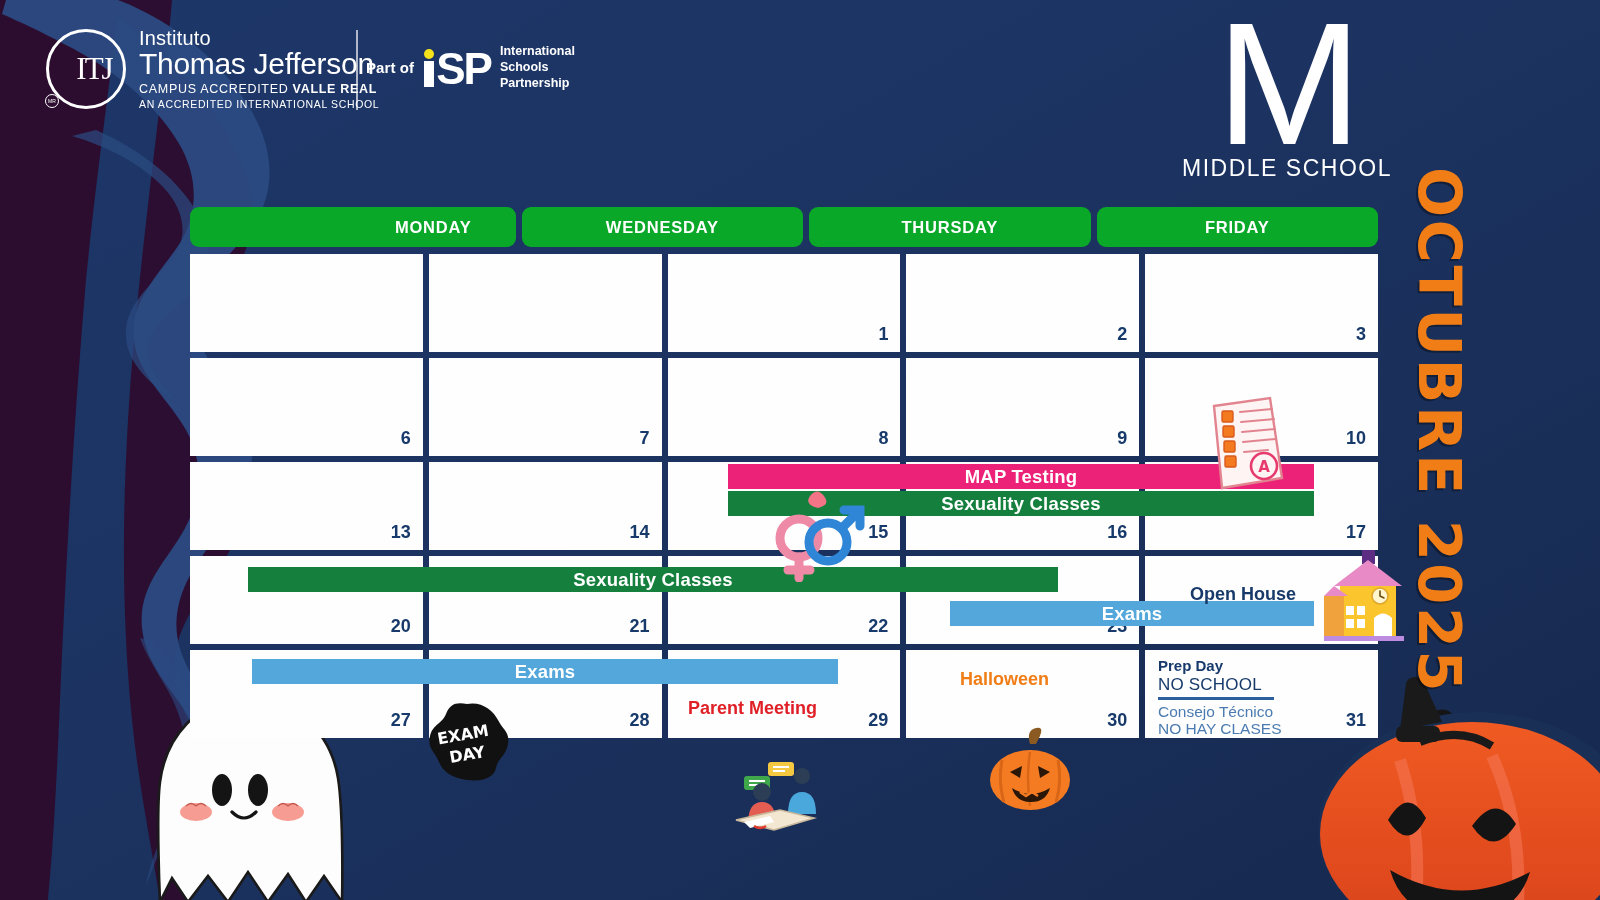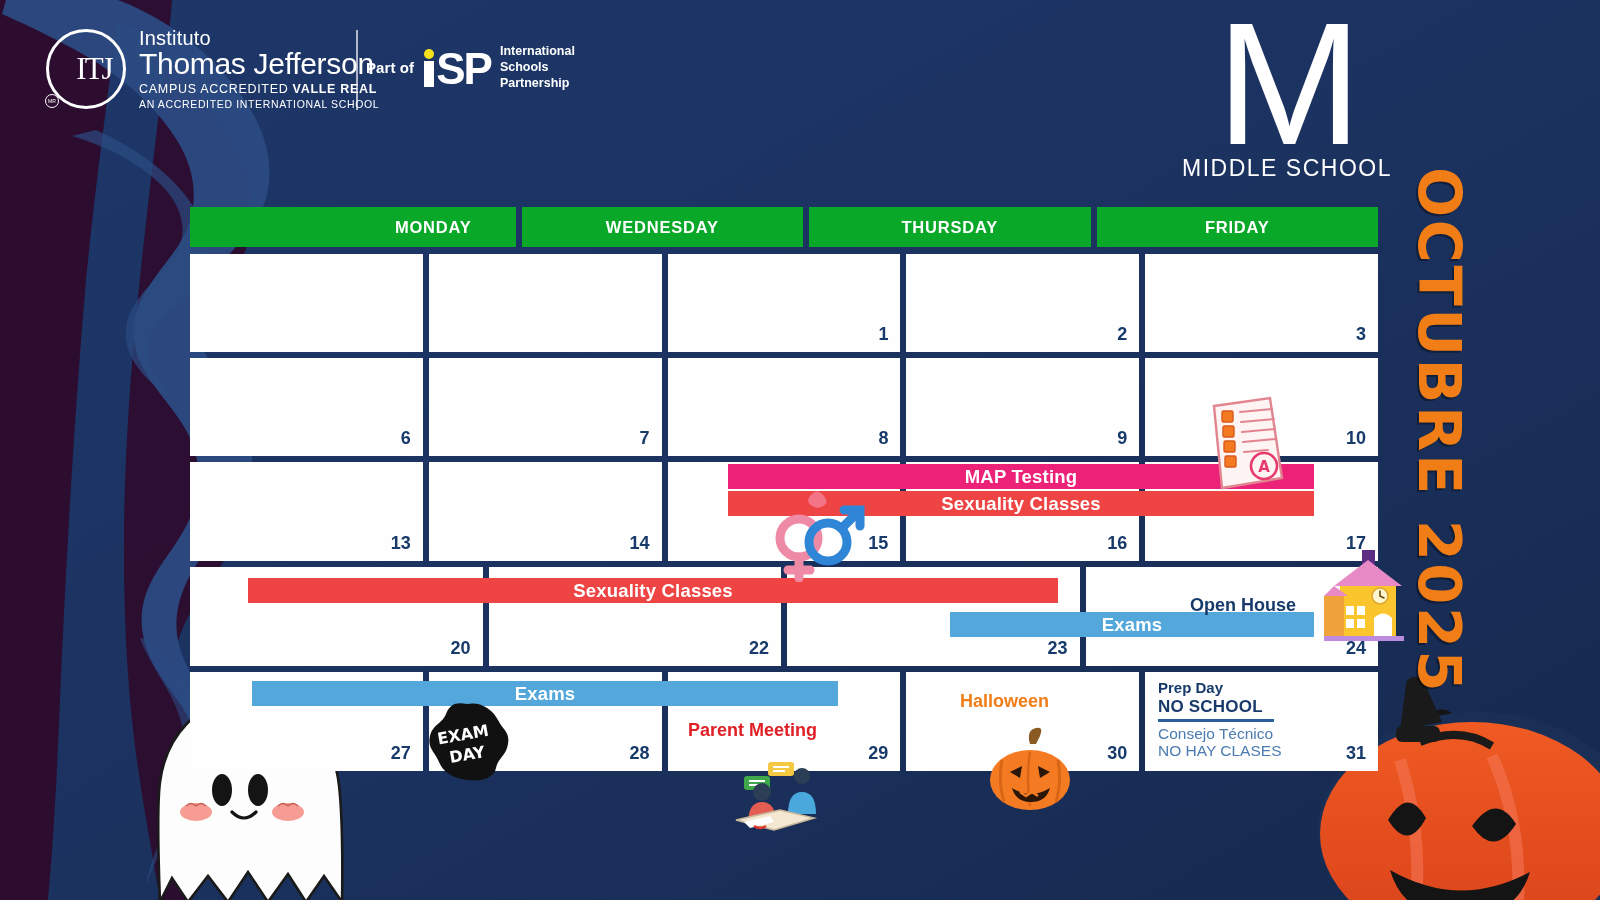--- a/index.html
+++ b/index.html
@@ -65,60 +65,60 @@
     font-family:"DejaVu Sans", sans-serif;
     text-shadow:2px 2px 0 rgba(0,0,0,.35);
   }
 
   
   .cal { position:absolute; left:190px; top:207px; width:1188px; z-index:4; }
   .cal-head { display:flex; gap:6px; }
   .cal-head .hcell {
     flex:1 1 0; height:40px; background:#0aa828; color:#fff;
     display:flex; align-items:center; justify-content:center;
-    font-size:16.5px; font-weight:700; letter-spacing:.8px;
+    font-size:16.5px; font-weight:700; letter-spacing:.8px;border-radius:9px;
   }
   .cal-head .hcell.monday { justify-content:flex-end; padding-right:44px; }
 
   .cal-body { margin-top:7px; }
   .week { display:flex; gap:6px; margin-bottom:6px; position:relative; }
   .week:last-child { margin-bottom:0; }
   .cell {
-    flex:1 1 0; height:99px; background:#fefefe; position:relative;
+    flex:1 1 0; height:88px; background:#fefefe; position:relative;
   }
   .week.r1 .cell, .week.r2 .cell { height:98px; }
   .daynum {
     position:absolute; right:12px; bottom:7px;
     color:#173a6b; font-size:18px; font-weight:700;
   }
 
   
   .ebar {
     position:absolute; height:25px; color:#fff;
     display:flex; align-items:center; justify-content:center;
     font-size:18.5px; font-weight:700; letter-spacing:.2px; z-index:3;
     font-family:"Liberation Sans", sans-serif;
   }
   .ebar.pink { background:#ec2279; }
-  .ebar.red  { background:#ef4444; }
+  .ebar.red  { background:#15803d; }
   .ebar.blue { background:#53a7da; }
 
   .etext {
     position:absolute; z-index:3; font-size:18px; font-weight:700;
     white-space:nowrap;
   }
   .etext.navy   { color:#173a6b; }
   .etext.red    { color:#e02027; }
   .etext.orange { color:#f07d16; }
 
   .prep {
     position:absolute; left:16px; top:8px; z-index:3; line-height:1.12;
   }
   .prep .p1 { color:#173a6b; font-size:15px; font-weight:700; }
-  .prep .p2 { color:#173a6b; font-size:17px; font-weight:700; letter-spacing:.2px; }
+  .prep .p2 { color:#173a6b; font-size:17px; font-weight:400; letter-spacing:.2px; }
   .prep .rule { width:116px; height:3px; background:#2c5f9e; margin:3px 0 3px; }
   .prep .p3 { color:#4b7bb0; font-size:15.5px; font-weight:400; }
   .prep .p4 { color:#4b7bb0; font-size:15.5px; font-weight:400; }
 
   
   .art { position:absolute; z-index:7; pointer-events:none; }
   #art-report   { left:1196px; top:392px; width:92px; height:100px; }
   #art-gender   { left:766px;  top:490px; width:100px; height:92px; }
   #art-school   { left:1318px; top:548px; width:100px; height:96px; }
   #art-examday  { left:424px;  top:702px; width:86px; height:80px; }
@@ -301,20 +301,23 @@
         <span class="daynum">17</span>
       </div>
 
       <div class="ebar pink" style="left:538px; top:2px; width:586px;">MAP Testing</div>
       <div class="ebar red" style="left:538px; top:29px; width:586px;">Sexuality Classes</div>
     </div>
 
     <div class="week r4">
       <div class="cell">
         <span class="daynum">20</span>
+      </div>
+      <div class="cell">
+        <span class="daynum">21</span>
       </div>
       <div class="cell">
         <span class="daynum">22</span>
       </div>
       <div class="cell">
         <span class="daynum">23</span>
       </div>
       <div class="cell">
         <span class="daynum">24</span>
       </div>

